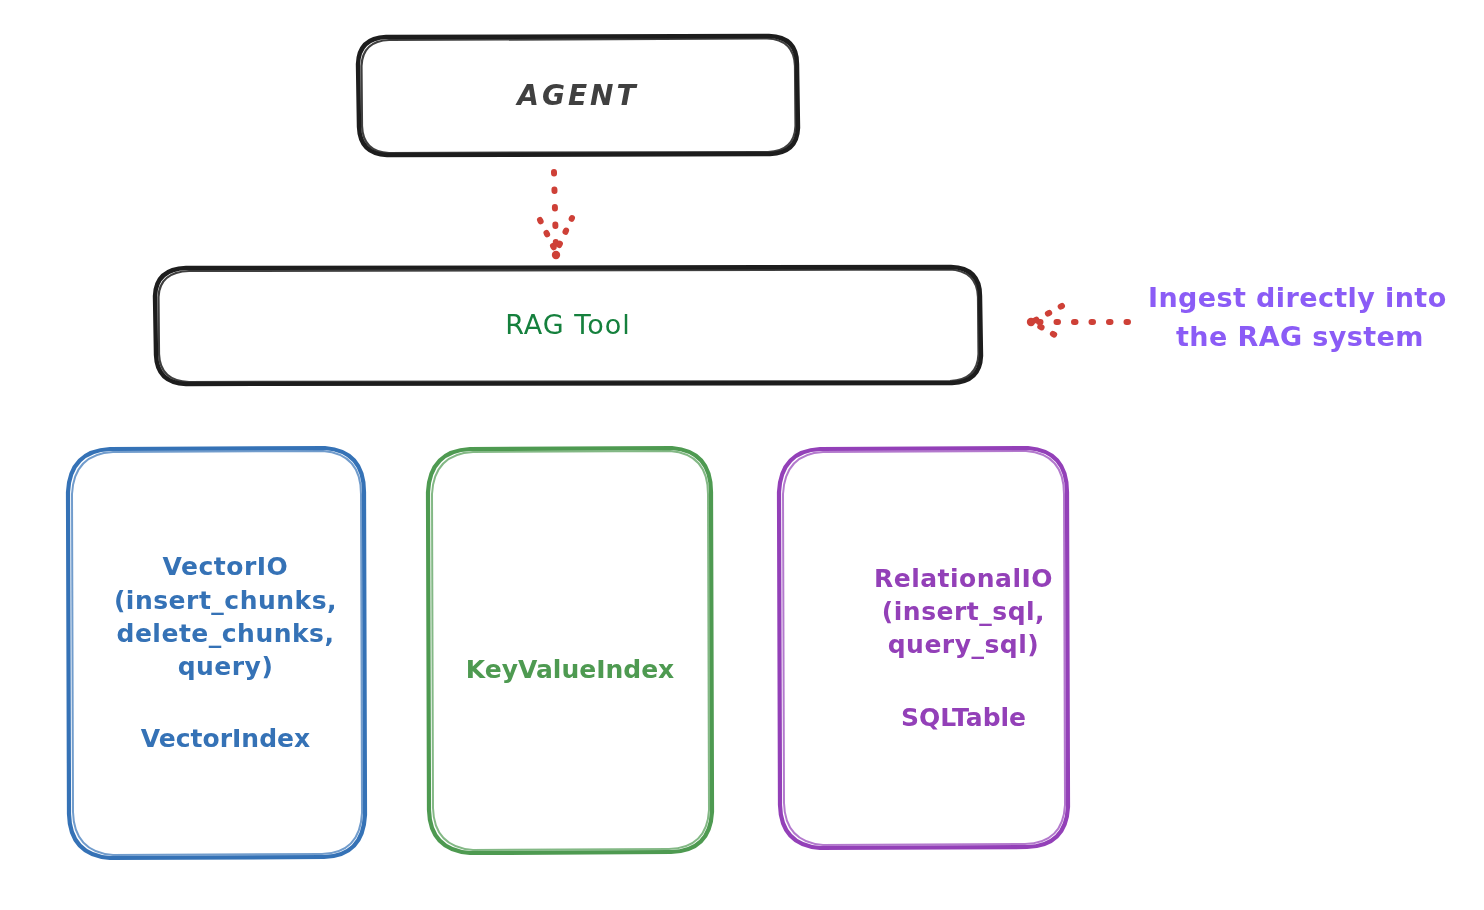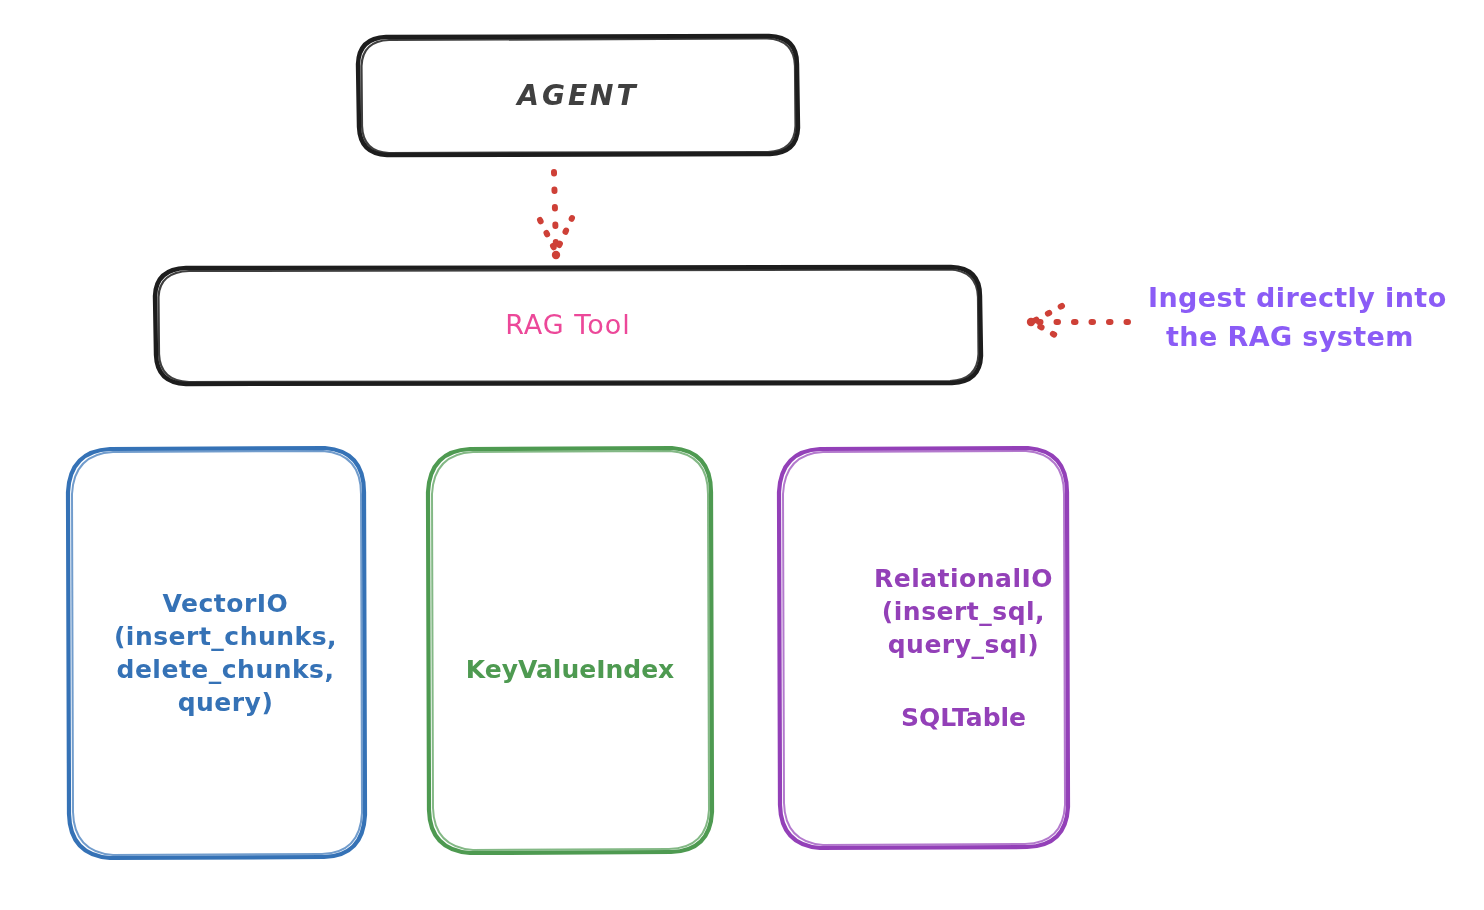--- a/index.html
+++ b/index.html
@@ -60,21 +60,21 @@
   
   #node-ragtool {
     left: 155px;
     top: 267px;
     width: 826px;
     height: 117px;
   }
   #node-ragtool .node-label {
     font-size: 27px;
     font-weight: 500;
-    color: #ec4899;
+    color: #15803d;
     letter-spacing: 1px;
   }
 
   
   #node-vectorio {
     left: 77px;
     top: 448px;
     width: 297px;
     height: 410px;
   }
@@ -118,21 +118,21 @@
     top: 278px;
     width: 330px;
     color: #8b5cf6;
     font-size: 27px;
     font-weight: 600;
     line-height: 1.45;
     text-align: left;
     letter-spacing: 0.4px;
   }
   #annotation .ann-line { display: block; }
-  #annotation .ann-line-2 { margin-left: 18px; }
+  #annotation .ann-line-2 { margin-left: 28px; }
 </style>
 </head>
 <body>
 
 <svg id="canvas" viewBox="0 0 1484 910" xmlns="http://www.w3.org/2000/svg" aria-hidden="true">
 
   <g>
     <path d="M 386 37 L 769 36 Q 797 37 797 64 L 798 128 Q 797 153 770 154 L 387 155 Q 360 154 359 127 L 358 64 Q 359 38 386 37 Z" fill="#ffffff" stroke="#1d1d1d" stroke-width="4.4" stroke-linecap="round" stroke-linejoin="round"></path>
     <path d="M 389 40 L 767 38.5 Q 794 39.5 795 66 L 795.5 126 Q 794.5 151 768 152 L 389 153 Q 363 152 362 126 L 361.5 66 Q 362.5 41 389 40" fill="none" stroke="#1d1d1d" stroke-width="2.2" stroke-linecap="round" stroke-linejoin="round" opacity="0.85"></path>
   </g>
@@ -176,20 +176,21 @@
 
 <div class="node" id="node-ragtool">
   <div class="node-label">RAG Tool</div>
 </div>
 
 <div class="node provider" id="node-vectorio">
   <div class="node-label">VectorIO
 (insert_chunks,
 delete_chunks,
 query)</div>
+  <div class="node-sublabel">VectorIndex</div>
 </div>
 
 <div class="node provider" id="node-keyvalueio">
   <div class="node-sublabel">KeyValueIndex</div>
 </div>
 
 <div class="node provider" id="node-relationalio">
   <div class="node-label">RelationalIO
 (insert_sql,
 query_sql)</div>

